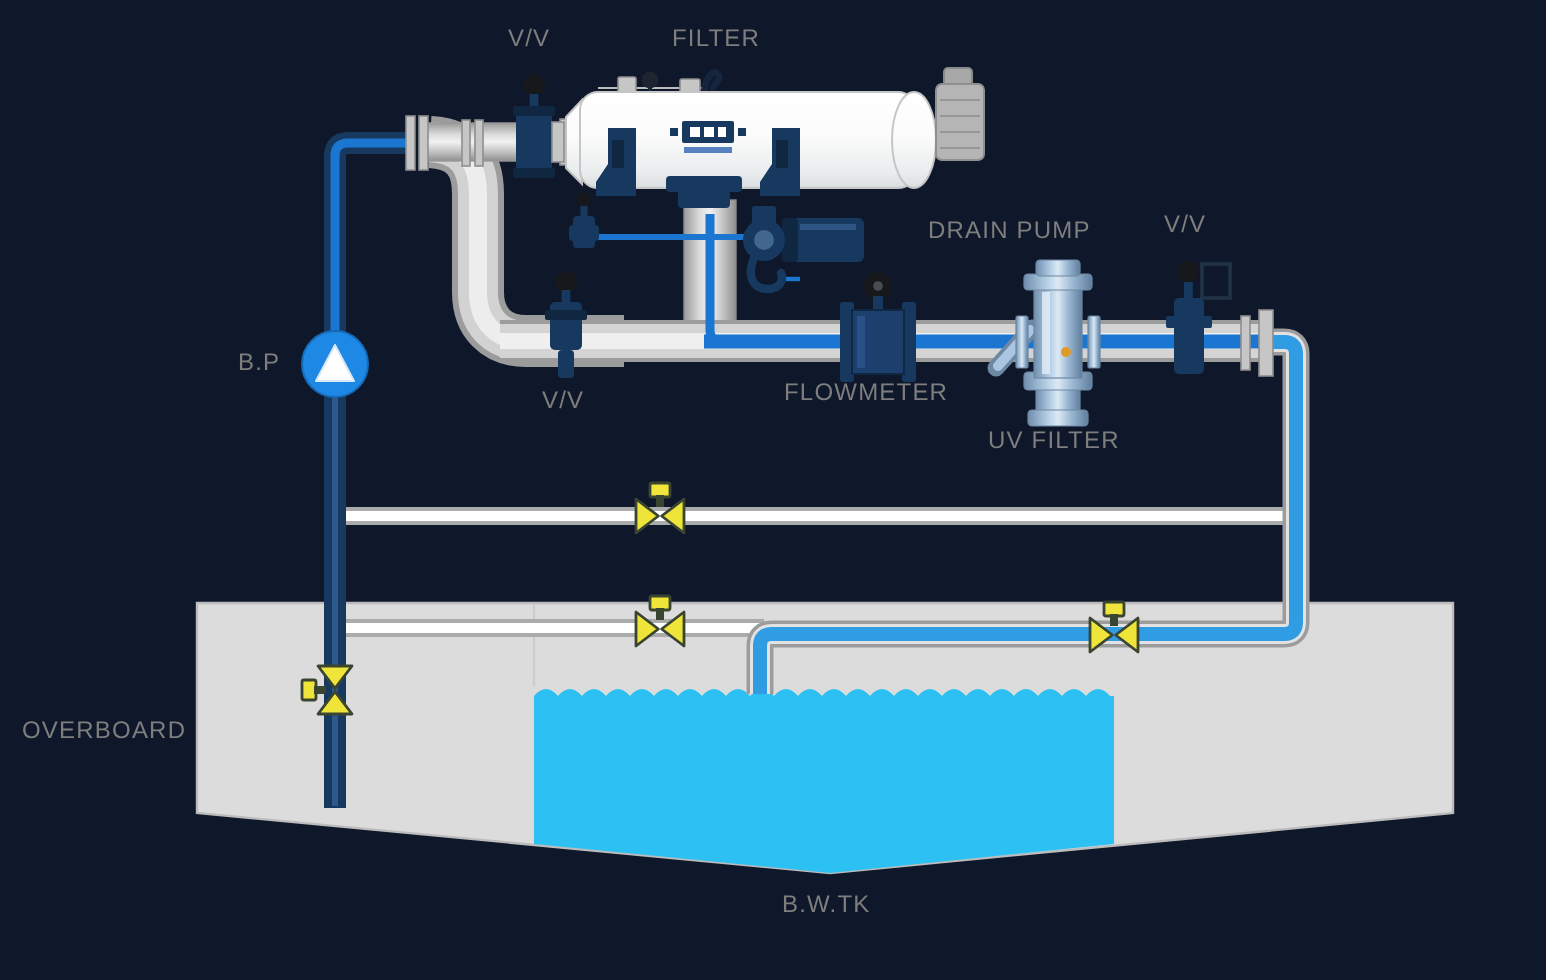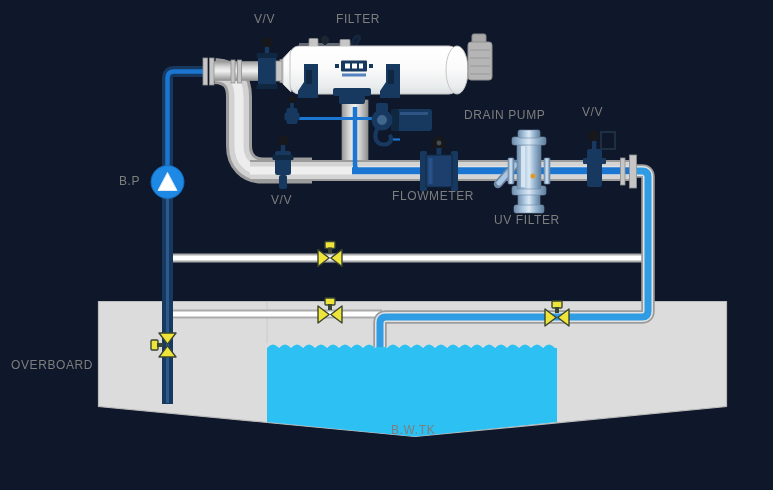--- a/index.html
+++ b/index.html
@@ -254,15 +254,15 @@
 
 <div class="lbl" style="left:254px;top:13px">V/V</div>
 <div class="lbl" style="left:336px;top:13px">FILTER</div>
 <div class="lbl" style="left:464px;top:109px">DRAIN PUMP</div>
 <div class="lbl" style="left:582px;top:106px">V/V</div>
 <div class="lbl" style="left:119px;top:175px">B.P</div>
 <div class="lbl" style="left:271px;top:194px">V/V</div>
 <div class="lbl" style="left:392px;top:190px">FLOWMETER</div>
 <div class="lbl" style="left:494px;top:214px">UV FILTER</div>
 <div class="lbl" style="left:11px;top:359px">OVERBOARD</div>
-<div class="lbl" style="left:391px;top:424px">B.W.TK</div>
+<div class="lbl" style="left:391px;top:446px">B.W.TK</div>
 
 </div>
 
 </body></html>

